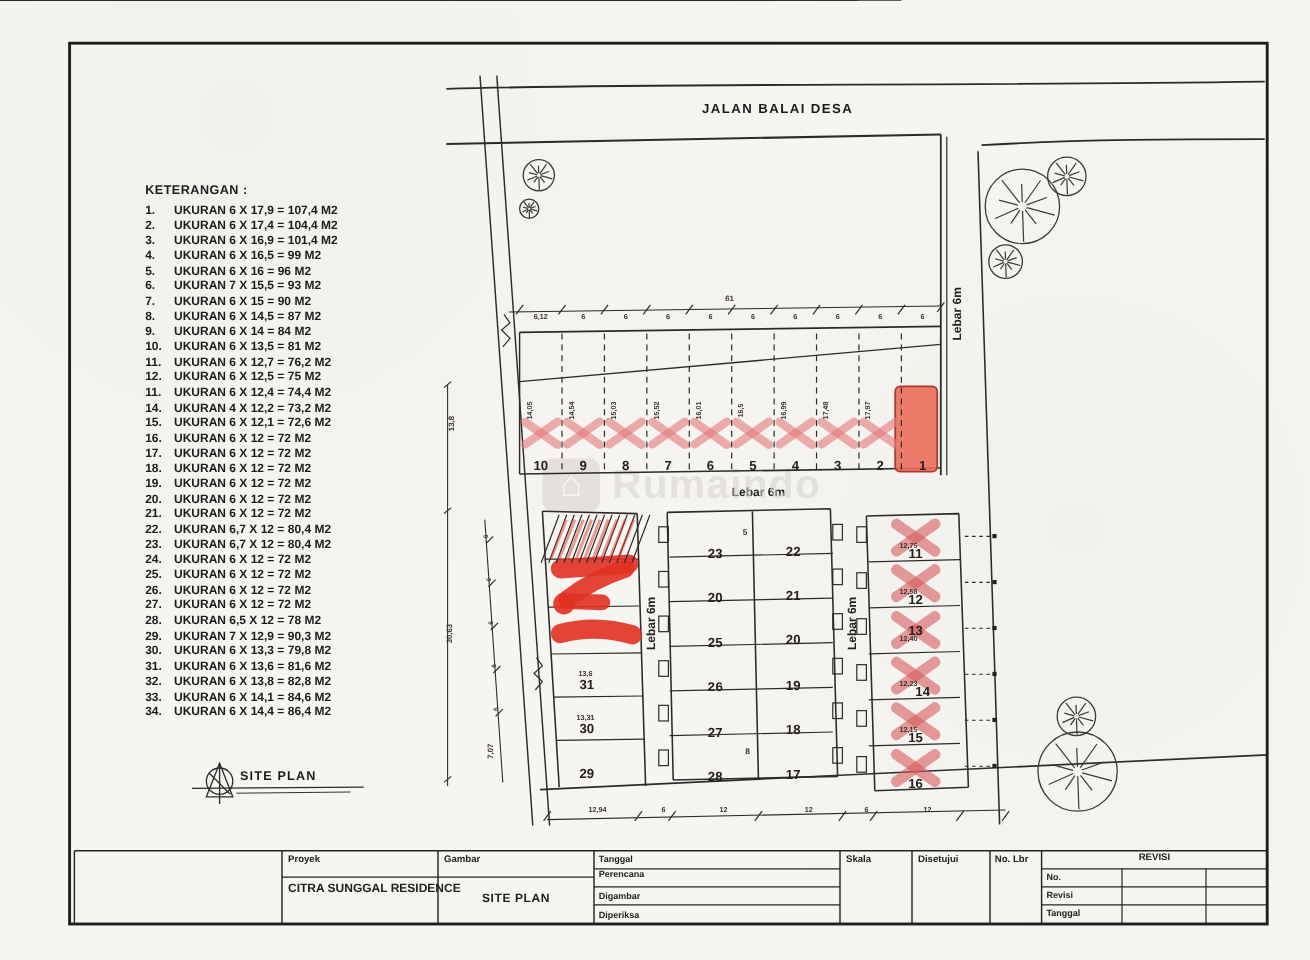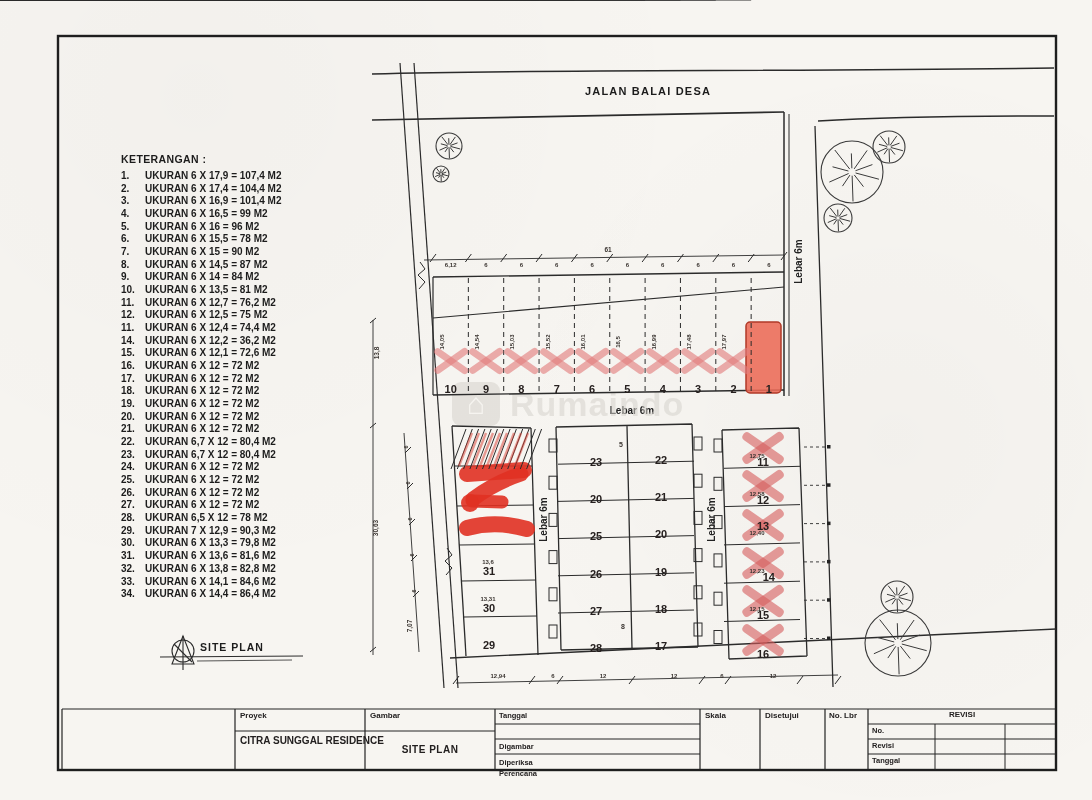--- a/index.html
+++ b/index.html
@@ -332,21 +332,21 @@
         <div class="legend-row">
           <span class="no">4.</span>
           <span>UKURAN 6 X 16,5 = 99 M2</span>
         </div>
         <div class="legend-row">
           <span class="no">5.</span>
           <span>UKURAN 6 X 16 = 96 M2</span>
         </div>
         <div class="legend-row">
           <span class="no">6.</span>
-          <span>UKURAN 6 X 15,5 = 78 M2</span>
+          <span>UKURAN 7 X 15,5 = 93 M2</span>
         </div>
         <div class="legend-row">
           <span class="no">7.</span>
           <span>UKURAN 6 X 15 = 90 M2</span>
         </div>
         <div class="legend-row">
           <span class="no">8.</span>
           <span>UKURAN 6 X 14,5 = 87 M2</span>
         </div>
         <div class="legend-row">
@@ -364,21 +364,21 @@
         <div class="legend-row">
           <span class="no">12.</span>
           <span>UKURAN 6 X 12,5 = 75 M2</span>
         </div>
         <div class="legend-row">
           <span class="no">11.</span>
           <span>UKURAN 6 X 12,4 = 74,4 M2</span>
         </div>
         <div class="legend-row">
           <span class="no">14.</span>
-          <span>UKURAN 6 X 12,2 = 36,2 M2</span>
+          <span>UKURAN 4 X 12,2 = 73,2 M2</span>
         </div>
         <div class="legend-row">
           <span class="no">15.</span>
           <span>UKURAN 6 X 12,1 = 72,6 M2</span>
         </div>
         <div class="legend-row">
           <span class="no">16.</span>
           <span>UKURAN 6 X 12 = 72 M2</span>
         </div>
         <div class="legend-row">
@@ -502,21 +502,21 @@
       <div class="abs dim" style="left: 723.475px; top: 262px; width: 20px;">6</div>
       <div class="abs pnum" style="left: 757.825px; top: 363px; width: 22px;">1</div>
       <div class="abs dim" style="left: 758.825px; top: 262px; width: 20px;">6</div>
       <div class="abs dim" style="left: 596px; top: 246px; width: 24px; font-size: 6.5px;">61</div>
       <div class="abs pnum" style="left: 584px; top: 436px; width: 24px;">23</div>
       <div class="abs pnum" style="left: 649px; top: 434px; width: 24px;">22</div>
       <div class="abs pnum" style="left: 584px; top: 473.2px; width: 24px;">20</div>
       <div class="abs pnum" style="left: 649px; top: 471.2px; width: 24px;">21</div>
       <div class="abs pnum" style="left: 584px; top: 510.4px; width: 24px;">25</div>
       <div class="abs pnum" style="left: 649px; top: 508.4px; width: 24px;">20</div>
-      <div class="abs pnum" style="left: 584px; top: 547.6px; width: 24px;">26</div>
+      <div class="abs pnum" style="left: 584px; top: 547.6px; width: 24px; font-family: Liberation Mono, monospace;">26</div>
       <div class="abs pnum" style="left: 649px; top: 545.6px; width: 24px;">19</div>
       <div class="abs pnum" style="left: 584px; top: 584.8px; width: 24px;">27</div>
       <div class="abs pnum" style="left: 649px; top: 582.8px; width: 24px;">18</div>
       <div class="abs pnum" style="left: 584px; top: 622px; width: 24px;">28</div>
       <div class="abs pnum" style="left: 649px; top: 620px; width: 24px;">17</div>
       <div class="abs xmark x2" style="left: 740px; top: 433px; width: 46px; height: 30px;"></div>
       <div class="abs pnum" style="left: 751px; top: 436px; width: 24px;">11</div>
       <div class="abs dim" style="left: 739px; top: 453px; width: 36px;">12,75</div>
       <div class="abs xmark x2" style="left: 740px; top: 471.3px; width: 46px; height: 30px;"></div>
       <div class="abs pnum" style="left: 751px; top: 474.3px; width: 24px;">12</div>
@@ -565,21 +565,21 @@
         <path d="M495,724 H700 M495,739 H700 M495,754 H700" stroke-width="1"></path>
         <path d="M868,724 H1056 M868,739 H1056 M868,754 H1056" stroke-width="1"></path>
         <path d="M935,724 V770 M1005,724 V770" stroke-width="1"></path>
       </g>
     </svg>
     <div class="abs tb" style="left:240px;top:711px;">Proyek</div>
     <div class="abs tb tb-val" style="left:240px;top:735px;width:120px;">CITRA SUNGGAL RESIDENCE</div>
     <div class="abs tb" style="left:370px;top:711px;">Gambar</div>
     <div class="abs tb tb-val" style="left:367px;top:744px;width:126px;letter-spacing:.5px;">SITE PLAN</div>
     <div class="abs tb tb-small" style="left:499px;top:711px;">Tanggal</div>
-    <div class="abs tb tb-small" style="left:499px;top:769px;">Perencana</div>
+    <div class="abs tb tb-small" style="left:499px;top:724px;">Perencana</div>
     <div class="abs tb tb-small" style="left:499px;top:742px;">Digambar</div>
     <div class="abs tb tb-small" style="left:499px;top:757.5px;">Diperiksa</div>
     <div class="abs tb" style="left:705px;top:711px;">Skala</div>
     <div class="abs tb" style="left:765px;top:711px;">Disetujui</div>
     <div class="abs tb" style="left:829px;top:711px;">No. Lbr</div>
     <div class="abs tb" style="left:868px;top:710px;width:188px;text-align:center;">REVISI</div>
     <div class="abs tb tb-small" style="left:872px;top:726px;">No.</div>
     <div class="abs tb tb-small" style="left:872px;top:741px;">Revisi</div>
     <div class="abs tb tb-small" style="left:872px;top:756px;">Tanggal</div>
   </div>

